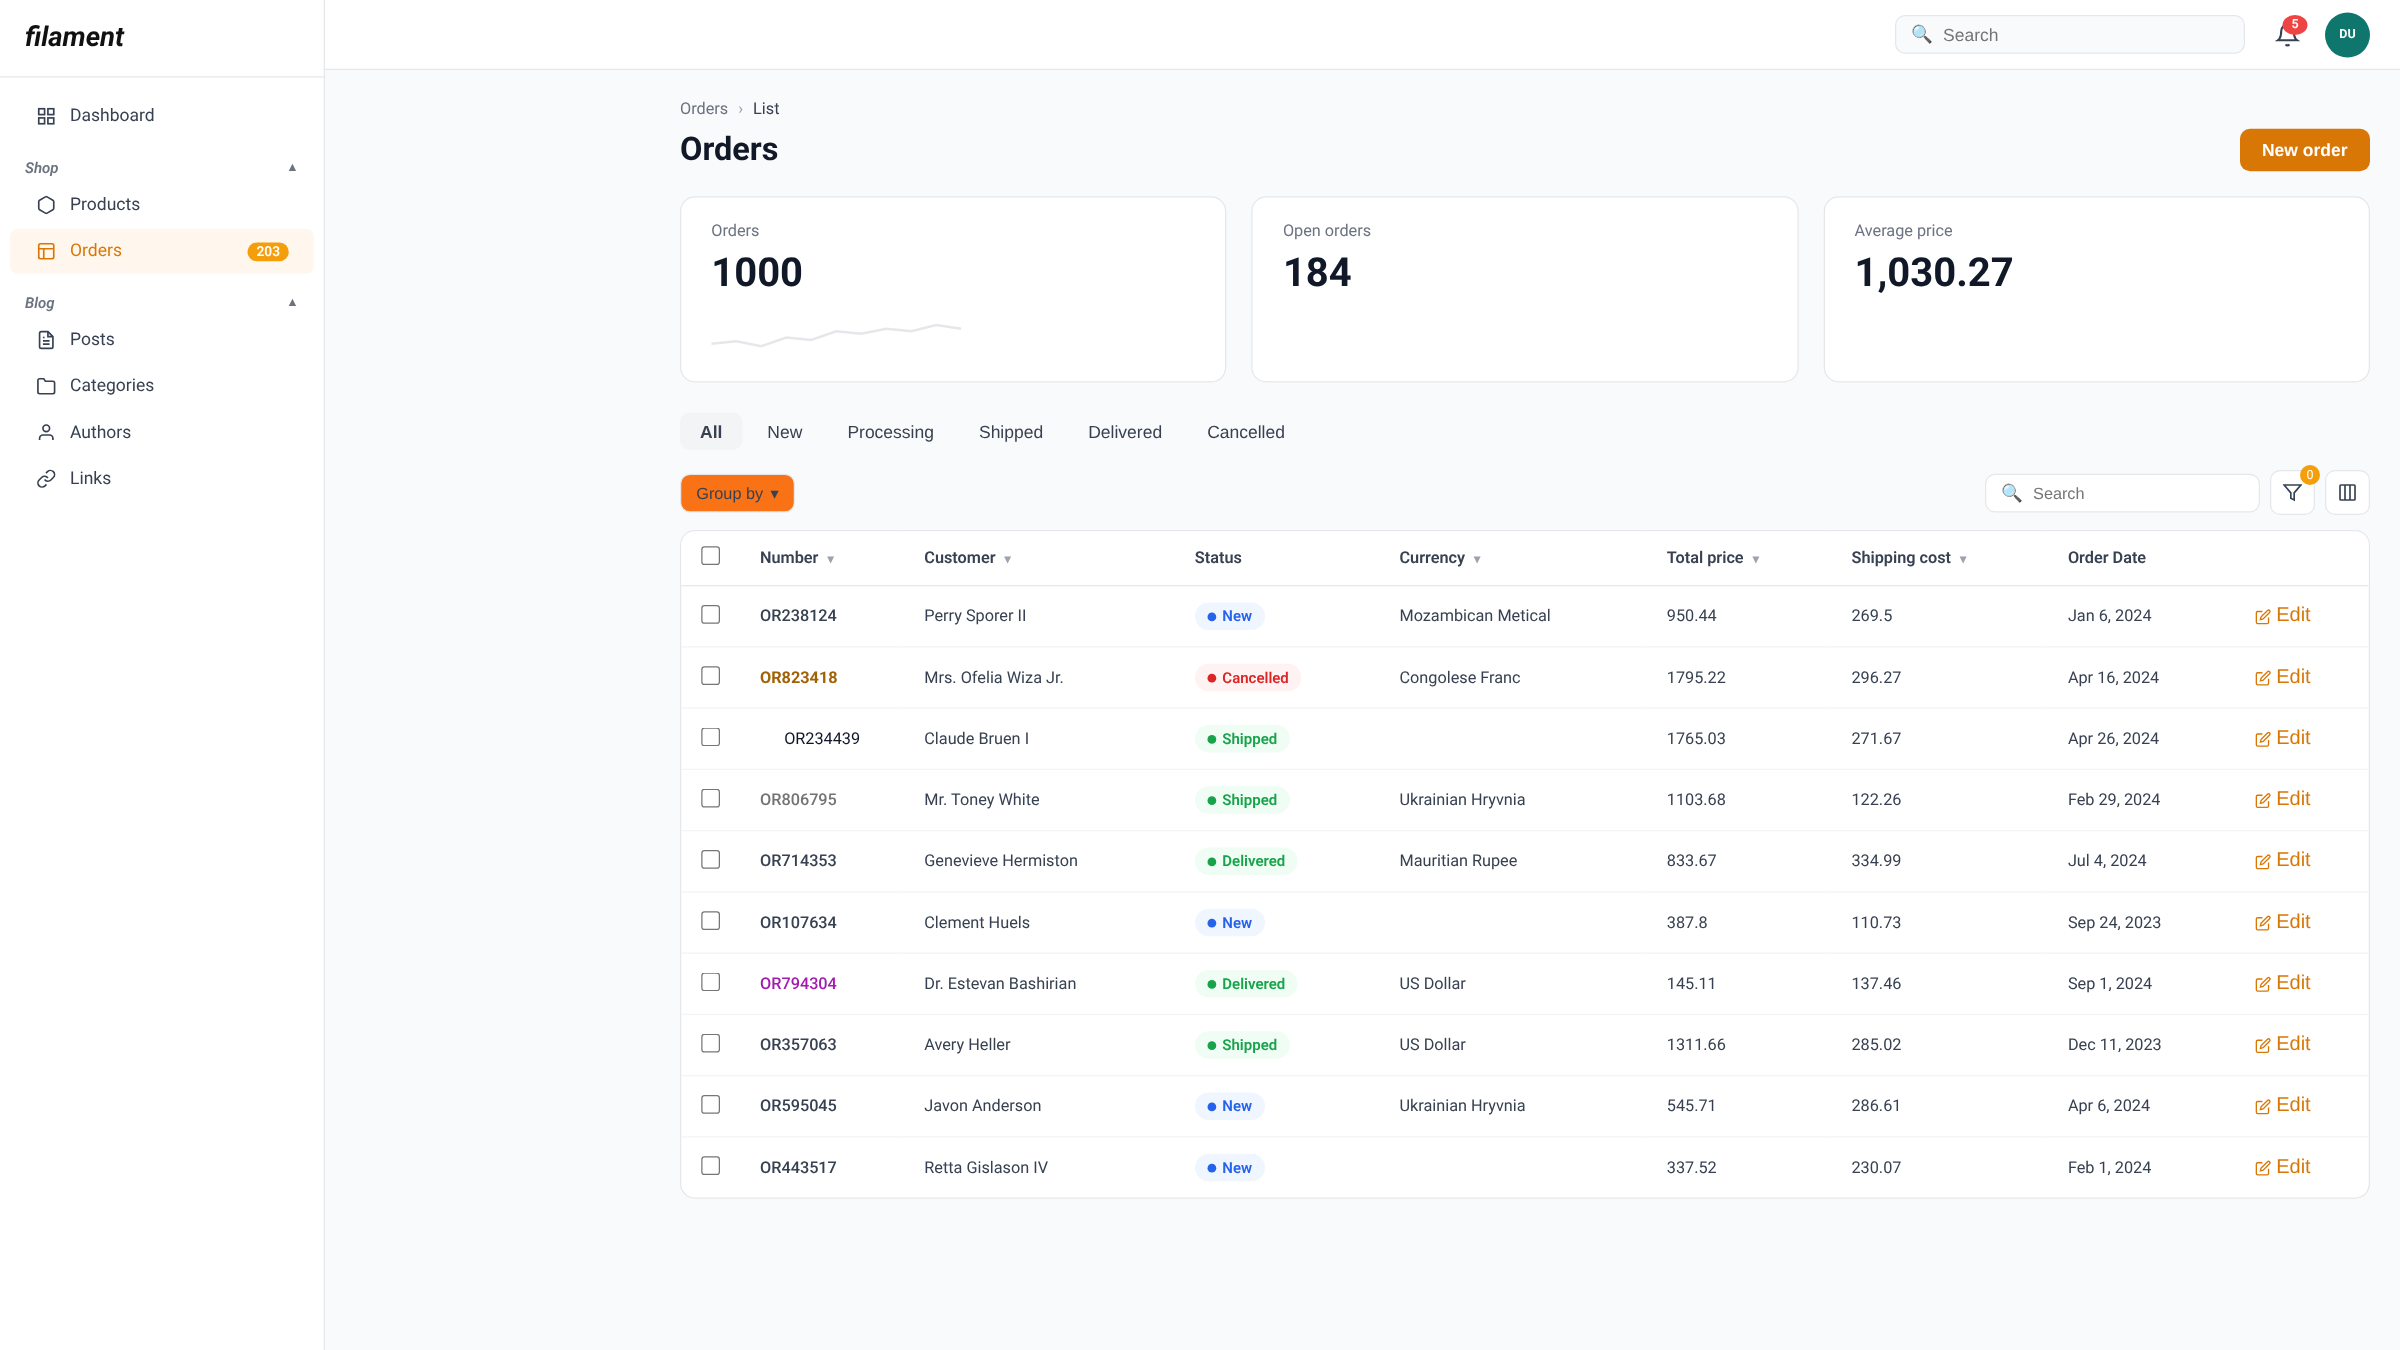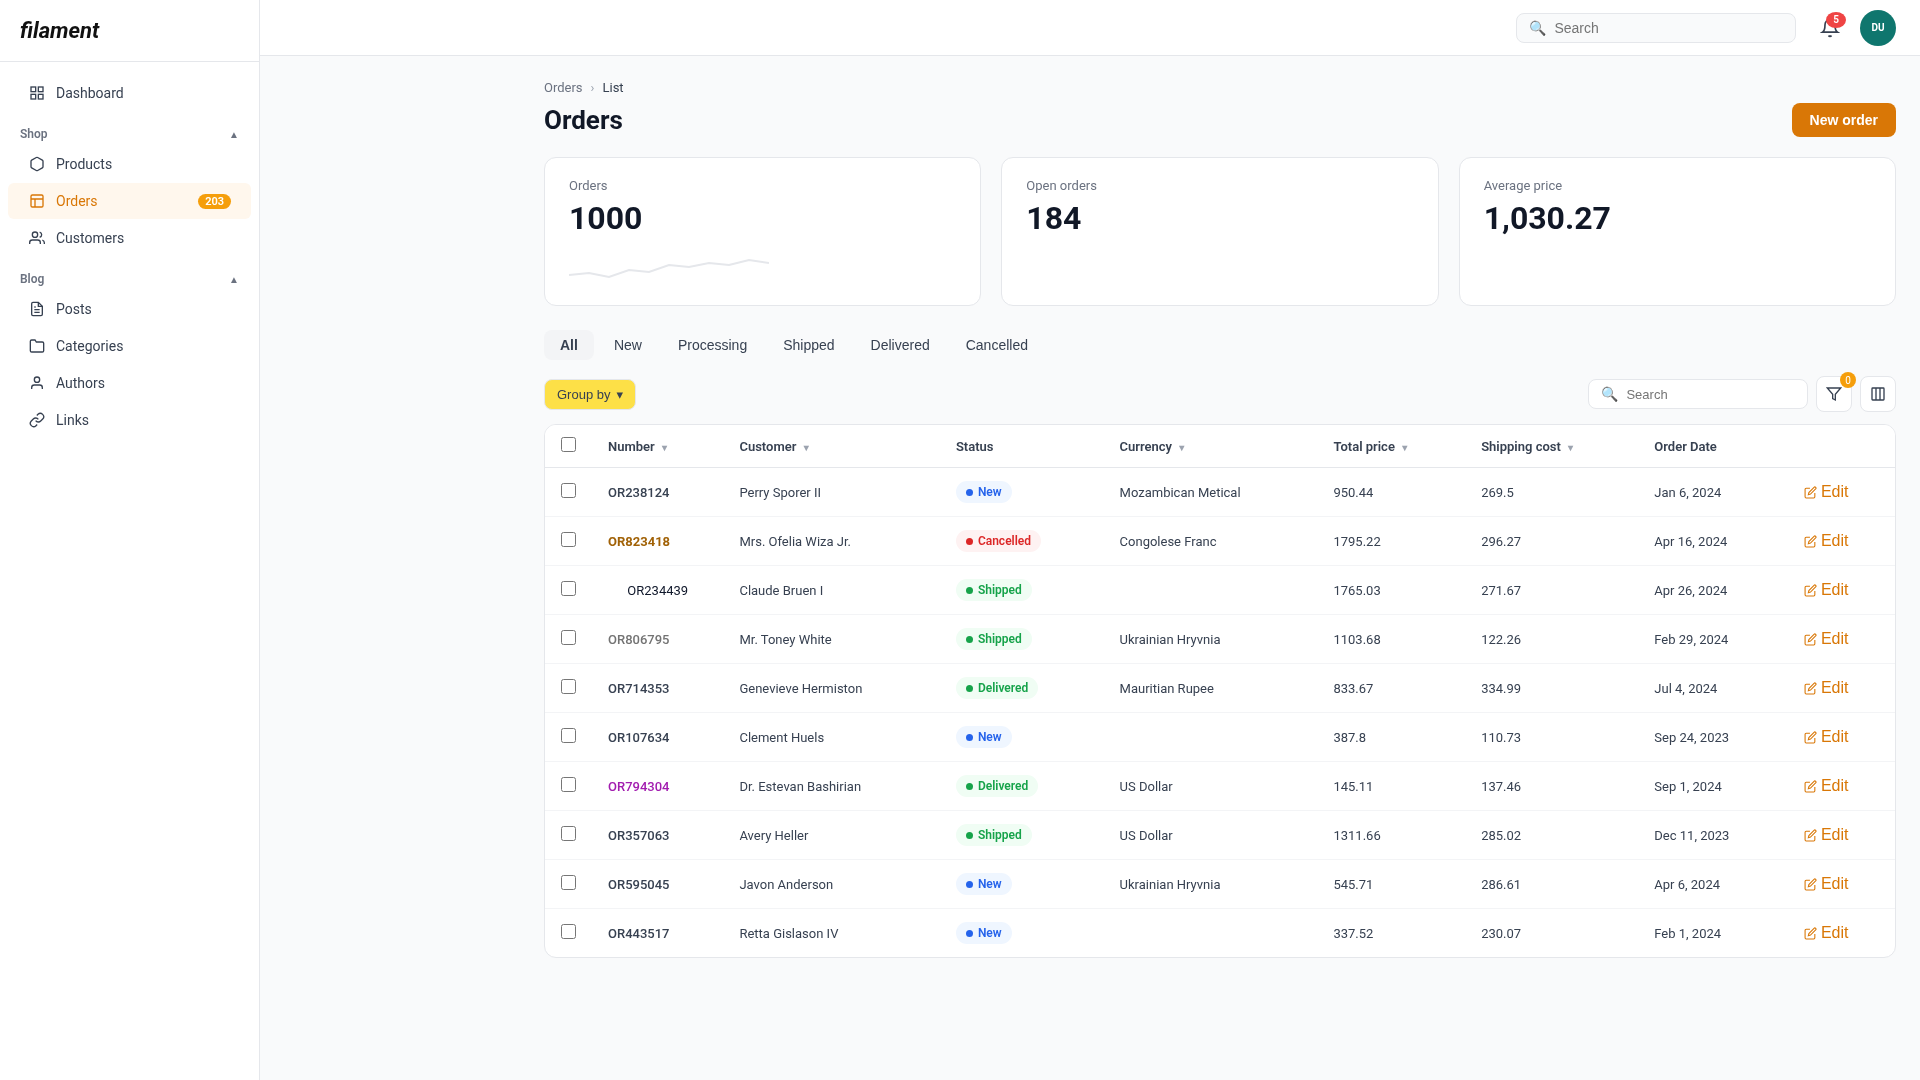--- a/index.html
+++ b/index.html
@@ -8,21 +8,21 @@
     
     #sidebar { width: 260px; background: #fff; border-right: 1px solid #e5e7eb; display: flex; flex-direction: column; height: 100vh; flex-shrink: 0; }
     #sidebar-logo { padding: 18px 20px; border-bottom: 1px solid #e5e7eb; }
     #sidebar-logo span { font-size: 22px; font-weight: 700; font-style: italic; color: #111; }
     .sidebar-nav { flex: 1; overflow-y: auto; padding: 12px 0; }
     .sidebar-item { display: flex; align-items: center; gap: 10px; padding: 9px 20px; cursor: pointer; border-radius: 6px; margin: 1px 8px; color: #374151; transition: background 0.15s; }
     .sidebar-item.active { background: #fff7ed; color: #d97706; }
     .sidebar-item .icon { width: 18px; height: 18px; display: flex; align-items: center; justify-content: center; color: inherit; flex-shrink: 0; }
     .sidebar-item .label { font-size: 14px; flex: 1; }
     .sidebar-badge { background: #f59e0b; color: #fff; font-size: 11px; font-weight: 600; border-radius: 10px; padding: 1px 7px; }
-    .sidebar-section { display: flex; align-items: center; justify-content: space-between; padding: 8px 20px 4px; color: #6b7280; font-size: 12px; font-weight: 600; margin-top: 8px; }
+    .sidebar-section { display: flex; align-items: center; justify-content: space-between; padding: 8px 20px 4px; color: #6b7280; font-size: 12px; font-weight: 600; margin-top: 8px; font-style: italic; }
     .sidebar-section-chevron { font-size: 10px; }
 
     
     #header { position: fixed; top: 0; left: 260px; right: 0; height: 56px; background: #fff; border-bottom: 1px solid #e5e7eb; display: flex; align-items: center; justify-content: flex-end; padding: 0 24px; gap: 16px; z-index: 100; }
     .search-bar { display: flex; align-items: center; gap: 8px; border: 1px solid #e5e7eb; border-radius: 8px; padding: 6px 12px; width: 280px; background: #f9fafb; }
     .search-bar input { border: none; background: transparent; outline: none; font-size: 14px; color: #374151; width: 100%; }
     .search-bar .icon { color: #9ca3af; font-size: 14px; }
     .header-actions { display: flex; align-items: center; gap: 12px; }
     .bell-btn { position: relative; cursor: pointer; width: 36px; height: 36px; display: flex; align-items: center; justify-content: center; border-radius: 50%; }
     .bell-btn .badge { position: absolute; top: 2px; right: 2px; background: #ef4444; color: #fff; font-size: 10px; border-radius: 50%; width: 16px; height: 16px; display: flex; align-items: center; justify-content: center; }
@@ -48,21 +48,21 @@
     .stat-card .stat-value { font-size: 32px; font-weight: 700; color: #111827; }
     .stat-card .sparkline { margin-top: 8px; }
 
     
     .tabs-row { display: flex; align-items: center; gap: 4px; margin-bottom: 16px; }
     .tab-btn { padding: 7px 16px; border-radius: 8px; border: none; background: transparent; cursor: pointer; font-size: 14px; color: #374151; }
     .tab-btn.active { background: #f3f4f6; font-weight: 600; }
 
     
     .toolbar { display: flex; align-items: center; justify-content: space-between; margin-bottom: 12px; }
-    .group-by-btn { display: flex; align-items: center; gap: 6px; border: 1px solid #e5e7eb; border-radius: 8px; padding: 7px 12px; background: #fde047; cursor: pointer; font-size: 13px; color: #374151; }
+    .group-by-btn { display: flex; align-items: center; gap: 6px; border: 1px solid #e5e7eb; border-radius: 8px; padding: 7px 12px; background: #f97316; cursor: pointer; font-size: 13px; color: #374151; }
     .toolbar-right { display: flex; align-items: center; gap: 8px; }
     .table-search { display: flex; align-items: center; gap: 8px; border: 1px solid #e5e7eb; border-radius: 8px; padding: 6px 12px; background: #fff; width: 220px; }
     .table-search input { border: none; outline: none; font-size: 13px; width: 100%; color: #374151; }
     .filter-btn { position: relative; display: flex; align-items: center; justify-content: center; width: 36px; height: 36px; border: 1px solid #e5e7eb; border-radius: 8px; background: #fff; cursor: pointer; }
     .filter-badge { position: absolute; top: -5px; right: -5px; background: #f59e0b; color: #fff; font-size: 10px; border-radius: 50%; width: 16px; height: 16px; display: flex; align-items: center; justify-content: center; }
     .columns-btn { display: flex; align-items: center; justify-content: center; width: 36px; height: 36px; border: 1px solid #e5e7eb; border-radius: 8px; background: #fff; cursor: pointer; }
 
     
     .table-container { background: #fff; border: 1px solid #e5e7eb; border-radius: 12px; overflow: hidden; }
     table { width: 100%; border-collapse: collapse; }
@@ -129,30 +129,20 @@
       <span class="icon">
         <svg width="16" height="16" viewBox="0 0 24 24" fill="none" stroke="#d97706" stroke-width="2">
             <rect x="3" y="3" width="18" height="18" rx="2"></rect>
             <path d="M3 9h18M9 21V9"></path>
           </svg>
       </span>
       <span class="label">Orders</span>
       <span class="sidebar-badge">203</span>
     </div>
 
-    <div class="sidebar-item">
-      <span class="icon">
-        <svg width="16" height="16" viewBox="0 0 24 24" fill="none" stroke="currentColor" stroke-width="2">
-            <path d="M17 21v-2a4 4 0 00-4-4H5a4 4 0 00-4 4v2"></path>
-            <circle cx="9" cy="7" r="4"></circle>
-            <path d="M23 21v-2a4 4 0 00-3-3.87M16 3.13a4 4 0 010 7.75"></path>
-          </svg>
-      </span>
-      <span class="label">Customers</span>
-    </div>
 
     <div class="sidebar-section">
       <span>Blog</span>
       <span class="sidebar-section-chevron">▲</span>
     </div>
 
     <div class="sidebar-item">
       <span class="icon">
         <svg width="16" height="16" viewBox="0 0 24 24" fill="none" stroke="currentColor" stroke-width="2">
             <path d="M14 2H6a2 2 0 00-2 2v16a2 2 0 002 2h12a2 2 0 002-2V8z"></path>

